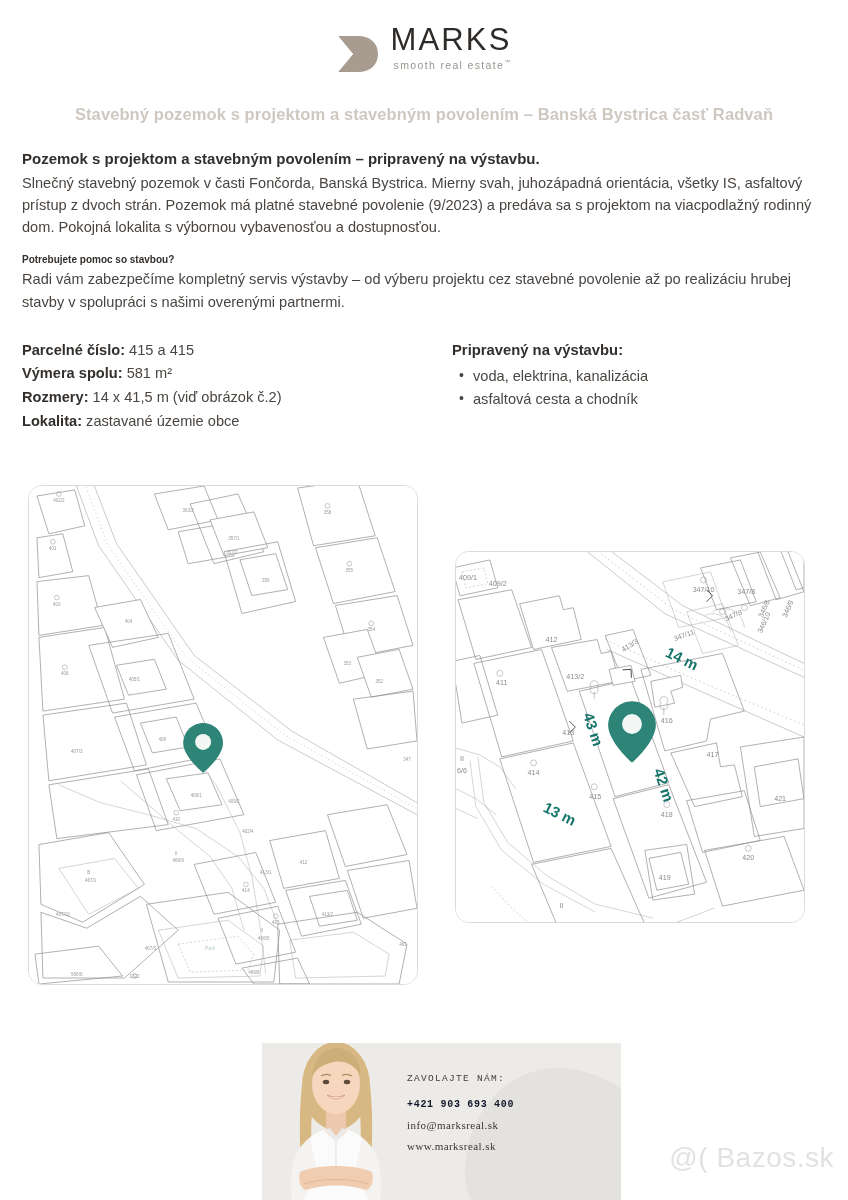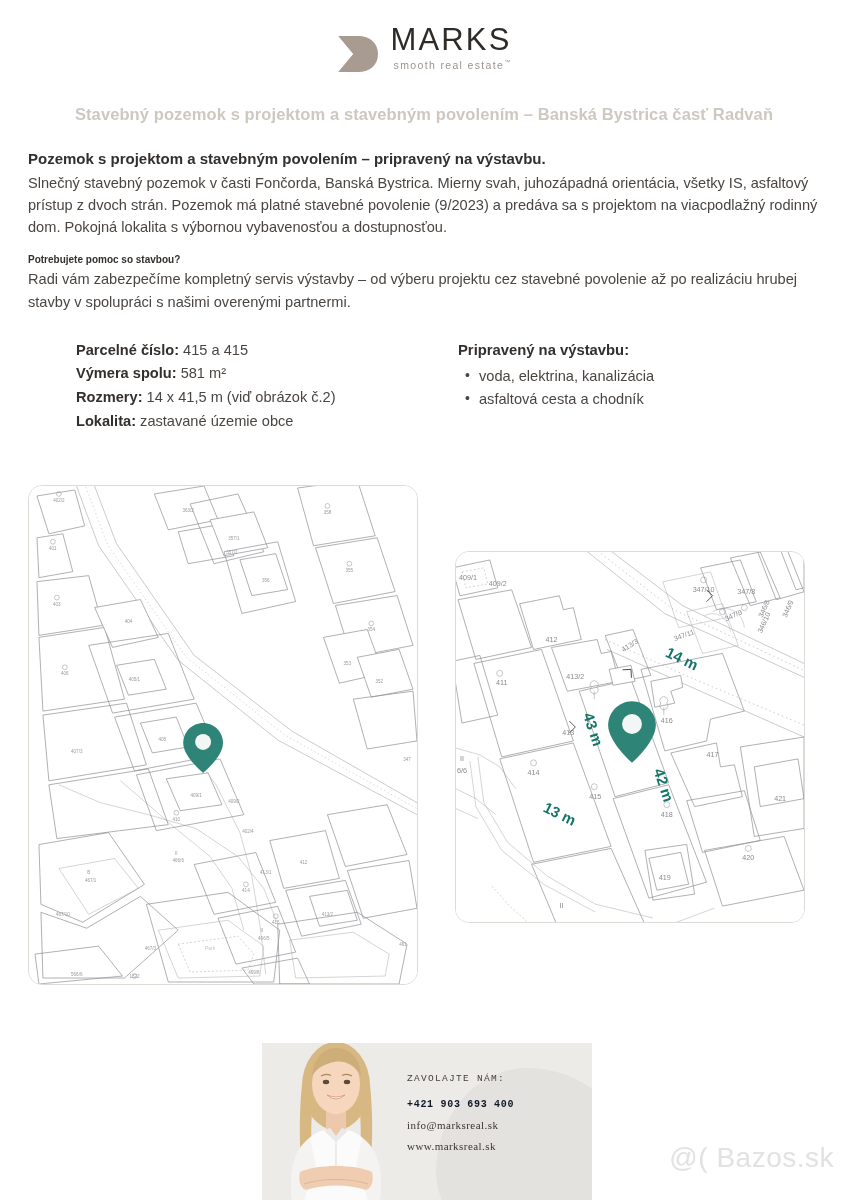--- a/index.html
+++ b/index.html
@@ -36,21 +36,21 @@
     letter-spacing: 1.35px;
     color: #9b948d;
     line-height: 1;
     margin-top: 4px;
     text-align: right;
     white-space: nowrap;
   }
   .logo-tm { font-size: 6px; vertical-align: super; }
 
   
-  .page-body { padding: 0 28px; }
+  .page-body { padding: 0 22px; }
 
   .listing-title {
     margin: 44px 0 0 0;
     font-size: 16.5px;
     font-weight: bold;
     color: #cec8c1;
     text-align: center;
     letter-spacing: .1px;
     line-height: 1.25;
   }
@@ -81,21 +81,20 @@
     margin-top: 26px;
     gap: 0;
   }
   .facts-left { width: 430px; flex: 0 0 430px; }
   .facts-right { flex: 1 1 auto; padding-left: 0; }
 
   .fact-row {
     font-size: 14.6px;
     line-height: 1.62;
     color: #4a4541;
-    margin-left: 48px;
   }
   .fact-key { font-weight: bold; color: #332f2c; }
 
   .ready-title {
     font-size: 14.8px;
     font-weight: bold;
     color: #332f2c;
     line-height: 1.62;
   }
   .ready-list {
@@ -148,21 +147,21 @@
     text-anchor: middle;
   }
   .dim-arrow { stroke: #2f2b28; stroke-width: .8; fill: none; }
   .greenish { fill: #b9cdbf; font-size: 5px; font-family: "Liberation Sans", sans-serif; text-anchor: middle; }
 
   
   .contact-card {
     position: absolute;
     left: 262px;
     top: 1043px;
-    width: 330px;
+    width: 359px;
     height: 157px;
     background: #ecebe8;
     overflow: hidden;
   }
   .contact-blob {
     position: absolute;
     right: -34px;
     bottom: -58px;
     width: 190px;
     height: 190px;

